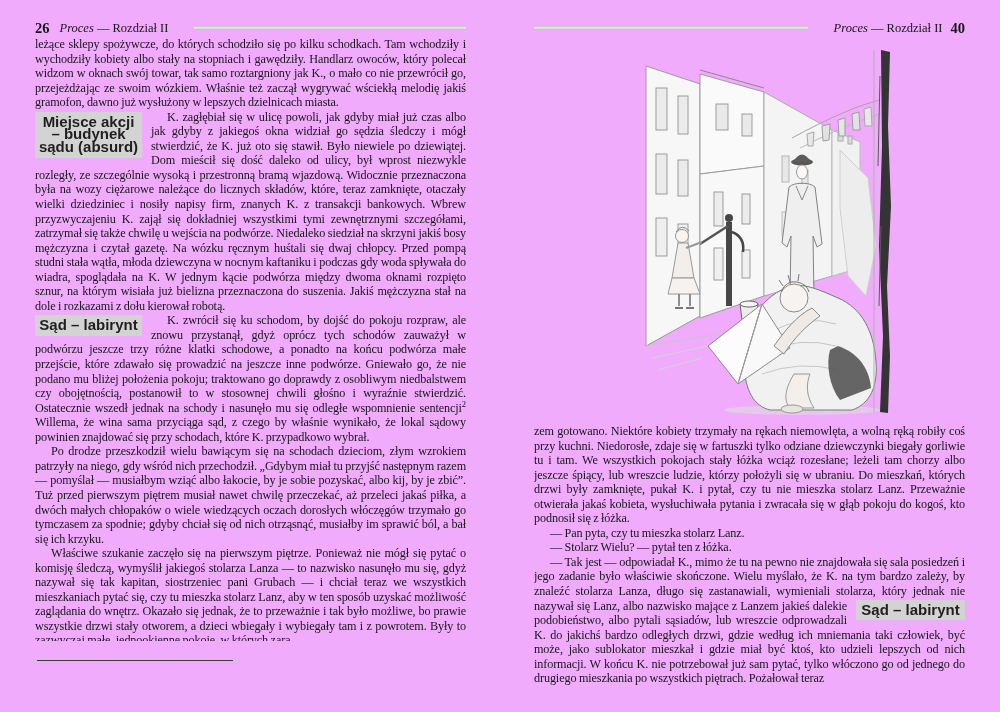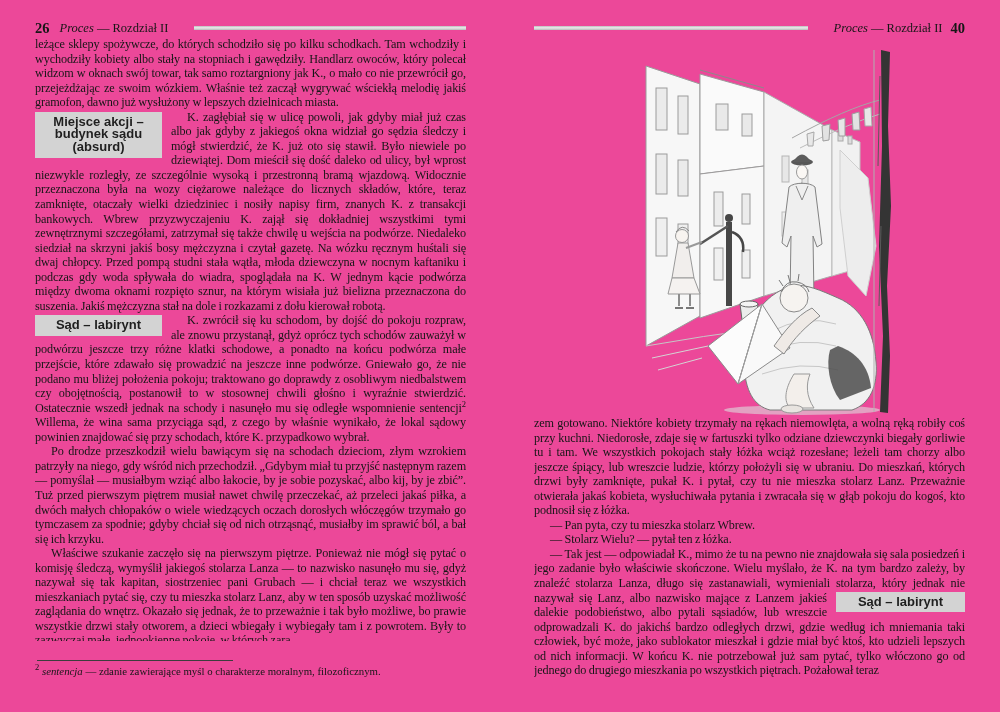--- a/index.html
+++ b/index.html
@@ -1,40 +1,40 @@
 <!DOCTYPE html>
 <html lang="pl"><head>
 <meta charset="utf-8">
 <style>
   html,body{margin:0;padding:0;background:#ffffff;}
-  .sheet{position:relative;width:1000px;height:712px;background:#ec4899;overflow:hidden;
+  .sheet{position:relative;width:1000px;height:712px;background:#f0abfc;overflow:hidden;
          font-family:"Liberation Serif", serif;color:#161616;}
   .page{position:absolute;top:20px;width:431px;}
   .page.left{left:35px;}
   .page.right{left:534px;}
 
   .hdr{display:flex;align-items:center;height:16px;font-size:12.5px;white-space:nowrap;}
   .hdr .num{font-weight:bold;font-size:14.5px;}
   .hdr .title{margin:0 0 0 10px;}
   .hdr .title .bk{font-style:italic;text-align:right;}
   .hdr .bar{height:4px;flex:1;background:linear-gradient(to bottom,#bcbcbc,#ececec 45%,#b9b9b9);}
   .hdr.l .bar{margin-left:26px;}
   .hdr.r .bar{margin-right:26px;}
   .hdr.r .title{margin:0 8px 0 0;}
 
   .bodycol{margin-top:1px;text-align:justify;font-size:12.2px;line-height:14.55px;
            letter-spacing:-0.12px;word-spacing:-0.4px;}
   .page.left .bodycol{max-height:604px;overflow:hidden;}
-  .page.right .textcol{margin-top:0;text-align:justify;font-size:12.2px;line-height:14.55px;
+  .page.right .textcol{margin-top:8px;text-align:justify;font-size:12.2px;line-height:14.55px;
            letter-spacing:-0.12px;word-spacing:-0.4px;max-height:284px;overflow:hidden;}
   p{margin:0;}
   .ind{text-indent:16px;}
 
   .mnote{background:#d3d3d3;font-family:"Liberation Sans", sans-serif;font-weight:bold;
-         font-size:13px;line-height:12.6px;text-align:center;padding:4px 13px;color:#1f1f1f;
+         font-size:15px;line-height:12.6px;text-align:center;padding:4px 3px;color:#1f1f1f;
          letter-spacing:0;word-spacing:0;text-indent:0;}
   .mnote.fl{float:left;width:101px;margin:2px 9px 2px 0;}
   .mnote.fr{float:right;width:103px;margin:1px 0 1px 9px;}
 
   sup{font-size:8.5px;vertical-align:super;line-height:0;}
 
   .footnote{position:absolute;left:0;top:640px;width:100%;font-size:10.8px;line-height:13px;
             letter-spacing:0;}
   .footnote .rule{width:196px;border-top:1px solid #3d3d3d;margin:0 0 4px 2px;height:0;}
   .fn-term{font-style:italic;}
@@ -57,21 +57,20 @@
     <div class="bodycol">
       <p>leżące sklepy spożywcze, do których schodziło się po kilku schodkach. Tam wchodziły i wychodziły kobiety albo stały na stopniach i gawędziły. Handlarz owoców, który polecał widzom w oknach swój towar, tak samo roztargniony jak K., o mało co nie przewrócił go, przejeżdżając ze swoim wózkiem. Właśnie też zaczął wygrywać wściekłą melodię jakiś gramofon, dawno już wysłużony w lepszych dzielnicach miasta.</p>
       <p class="ind"><span class="mnote fl">Miejsce akcji – budynek sądu (absurd)</span><span>K. zagłębiał się w ulicę powoli, jak gdyby miał już czas albo jak gdyby z jakiegoś okna widział go sędzia śledczy i mógł stwierdzić, że K. już oto się stawił. Było niewiele po dziewiątej. Dom mieścił się dość daleko od ulicy, był wprost niezwykle rozległy, ze szczególnie wysoką i przestronną bramą wjazdową. Widocznie przeznaczona była na wozy ciężarowe należące do licznych składów, które, teraz zamknięte, otaczały wielki dziedziniec i nosiły napisy firm, znanych K. z transakcji bankowych. Wbrew przyzwyczajeniu K. zajął się dokładniej wszystkimi tymi zewnętrznymi szczegółami, zatrzymał się także chwilę u wejścia na podwórze. Niedaleko siedział na skrzyni jakiś bosy mężczyzna i czytał gazetę. Na wózku ręcznym huśtali się dwaj chłopcy. Przed pompą studni stała wątła, młoda dziewczyna w nocnym kaftaniku i podczas gdy woda spływała do wiadra, spoglądała na K. W jednym kącie podwórza między dwoma oknami rozpięto sznur, na którym wisiała już bielizna przeznaczona do suszenia. Jakiś mężczyzna stał na dole i rozkazami z dołu kierował robotą.</span></p>
       <p class="ind"><span class="mnote fl">Sąd – labirynt</span><span>K. zwrócił się ku schodom, by dojść do pokoju rozpraw, ale znowu przystanął, gdyż oprócz tych schodów zauważył w podwórzu jeszcze trzy różne klatki schodowe, a ponadto na końcu podwórza małe przejście, które zdawało się prowadzić na jeszcze inne podwórze. Gniewało go, że nie podano mu bliżej położenia pokoju; traktowano go doprawdy z osobliwym niedbalstwem czy obojętnością, postanowił to w stosownej chwili głośno i wyraźnie stwierdzić. Ostatecznie wszedł jednak na schody i nasunęło mu się odległe wspomnienie sentencji</span><sup>2</sup><span> Willema, że wina sama przyciąga sąd, z czego by właśnie wynikało, że lokal sądowy powinien znajdować się przy schodach, które K. przypadkowo wybrał.</span></p>
       <p class="ind">Po drodze przeszkodził wielu bawiącym się na schodach dzieciom, złym wzrokiem patrzyły na niego, gdy wśród nich przechodził. „Gdybym miał tu przyjść następnym razem — pomyślał — musiałbym wziąć albo łakocie, by je sobie pozyskać, albo kij, by je zbić”. Tuż przed pierwszym piętrem musiał nawet chwilę przeczekać, aż przeleci jakaś piłka, a dwóch małych chłopaków o wiele wiedzących oczach dorosłych włóczęgów trzymało go tymczasem za spodnie; gdyby chciał się od nich otrząsnąć, musiałby im sprawić ból, a bał się ich krzyku.</p>
       <p class="ind">Właściwe szukanie zaczęło się na pierwszym piętrze. Ponieważ nie mógł się pytać o komisję śledczą, wymyślił jakiegoś stolarza Lanza — to nazwisko nasunęło mu się, gdyż nazywał się tak kapitan, siostrzeniec pani Grubach — i chciał teraz we wszystkich mieszkaniach pytać się, czy tu mieszka stolarz Lanz, aby w ten sposób uzyskać możliwość zaglądania do wnętrz. Okazało się jednak, że to przeważnie i tak było możliwe, bo prawie wszystkie drzwi stały otworem, a dzieci wbiegały i wybiegały tam i z powrotem. Były to zazwyczaj małe, jednookienne pokoje, w których zara-</p>
     </div>
 
     <div class="footnote">
       <div class="rule"></div>
-      <div><sup>2</sup> <span class="fn-term">sentencja</span><span> — zdanie zawierające myśl o charakterze moralnym, filozoficznym.</span></div>
     </div>
   </div>
 
   <div class="page right">
     <div class="hdr r">
       <span class="bar"></span>
       <span class="title"><span class="bk">Proces</span><span> — Rozdział II</span></span>
       <span class="num">40</span>
     </div>
 
@@ -163,19 +162,19 @@
         <g>
           <path d="M232,4 L232,366" stroke="#b0b0b0" fill="none"></path>
           <path d="M239,4 L248,6 L246,80 L249,160 L245,240 L248,310 L246,367 L238,366 L241,290 L237,200 L240,100 Z" fill="#343434"></path>
           <path d="M238,30 L236,120 M239,180 L237,260" stroke="#5a5a5a" fill="none"></path>
         </g>
       </svg>
     </div>
 
     <div class="textcol">
       <p>zem gotowano. Niektóre kobiety trzymały na rękach niemowlęta, a wolną ręką robiły coś przy kuchni. Niedorosłe, zdaje się w fartuszki tylko odziane dziewczynki biegały gorliwie tu i tam. We wszystkich pokojach stały łóżka wciąż rozesłane; leżeli tam chorzy albo jeszcze śpiący, lub wreszcie ludzie, którzy położyli się w ubraniu. Do mieszkań, których drzwi były zamknięte, pukał K. i pytał, czy tu nie mieszka stolarz Lanz. Przeważnie otwierała jakaś kobieta, wysłuchiwała pytania i zwracała się w głąb pokoju do kogoś, kto podnosił się z łóżka.</p>
-      <p class="ind">— Pan pyta, czy tu mieszka stolarz Wbrew.</p>
+      <p class="ind">— Pan pyta, czy tu mieszka stolarz Lanz.</p>
       <p class="ind">— Stolarz Wielu? — pytał ten z łóżka.</p>
       <p class="ind"><span>— Tak jest — odpowiadał K., mimo że tu na pewno nie znajdowała się sala posiedzeń i jego zadanie było właściwie skończone. Wielu myślało, że K. na tym bardzo zależy, by znaleźć stolarza Lanza, długo się zastanawiali, wymieniali stolarza, który </span><span class="mnote fr">Sąd – labirynt</span><span>jednak nie nazywał się Lanz, albo nazwisko mające z Lanzem jakieś dalekie podobieństwo, albo pytali sąsiadów, lub wreszcie odprowadzali K. do jakichś bardzo odległych drzwi, gdzie według ich mniemania taki człowiek, być może, jako sublokator mieszkał i gdzie miał być ktoś, kto udzieli lepszych od nich informacji. W końcu K. nie potrzebował już sam pytać, tylko włóczono go od jednego do drugiego mieszkania po wszystkich piętrach. Pożałował teraz</span></p>
     </div>
   </div>
 
 </div>
 
 </body></html>

